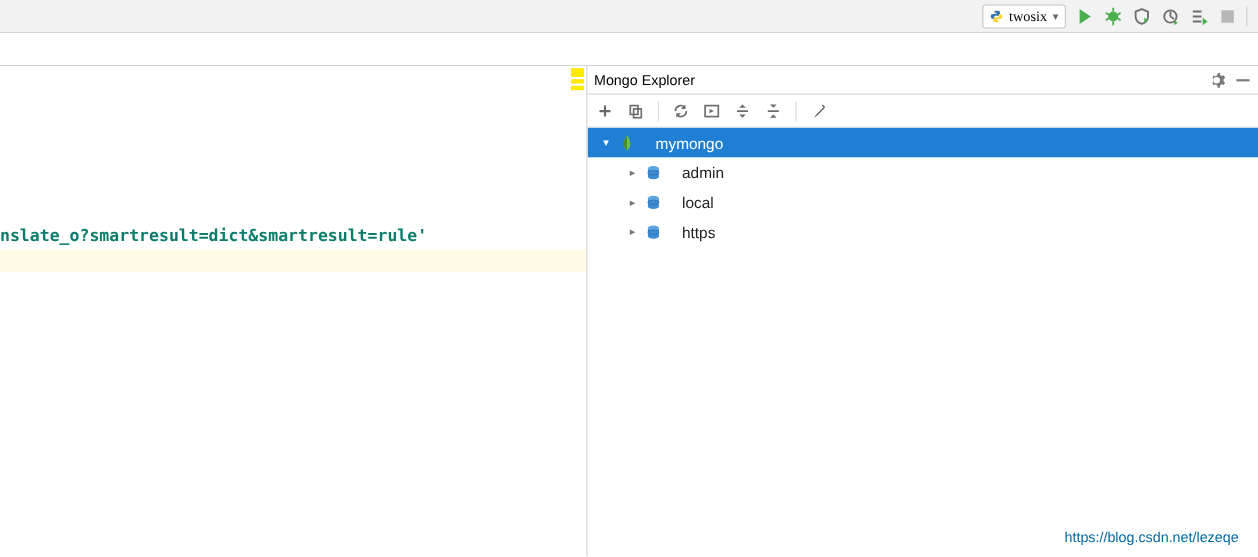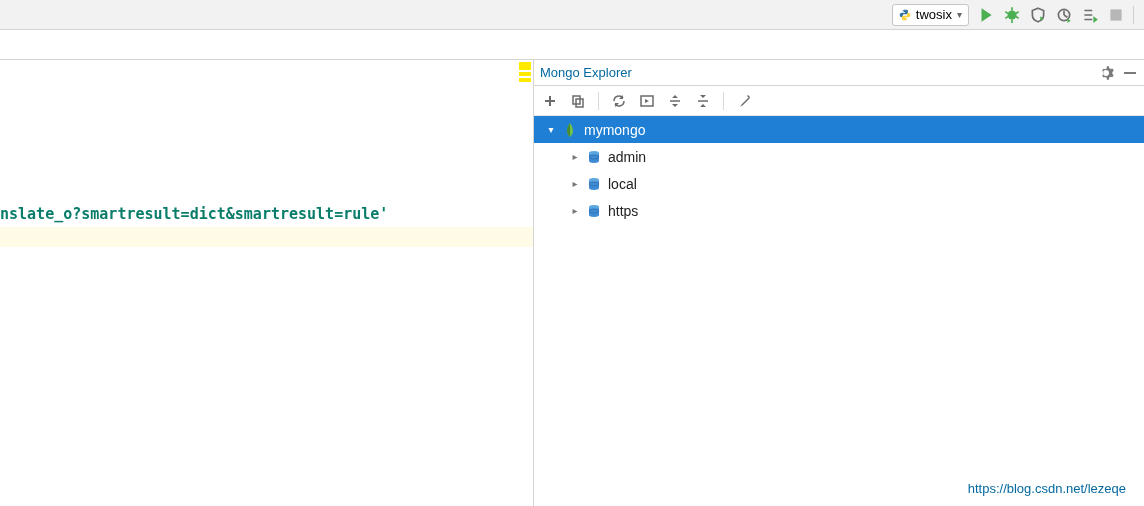--- a/index.html
+++ b/index.html
@@ -1,21 +1,21 @@
 <!DOCTYPE html>
 <html><head>
 <meta charset="utf-8">
 <style>
   *{box-sizing:border-box;margin:0;padding:0;}
   html,body{width:1144px;height:506px;font-family:"Segoe UI",Arial,sans-serif;font-size:13px;background:#fff;overflow:hidden;}
   .root{display:flex;flex-direction:column;width:100%;height:100%;}
 
   
   .top-toolbar{height:30px;background:#f2f2f2;border-bottom:1px solid #d4d4d4;display:flex;align-items:center;justify-content:flex-end;padding-right:10px;gap:8px;}
-  .run-config{height:22px;background:#fff;border:1px solid #c6c6c6;border-radius:3px;display:flex;align-items:center;padding:0 6px;gap:5px;cursor:pointer;}
+  .run-config{height:22px;background:#fff;border:1px solid #c6c6c6;border-radius:3px;display:flex;align-items:center;padding:0 6px;gap:5px;cursor:pointer;font-family:Liberation Serif, serif;}
   .run-config .py{width:12px;height:12px;display:inline-block;}
   .run-config .chev{font-size:10px;color:#666;}
   .tb-icon{width:18px;height:18px;display:flex;align-items:center;justify-content:center;cursor:pointer;}
   .sep-v{width:1px;height:18px;background:#cfcfcf;}
 
   
   .nav-bar{height:30px;background:#fff;border-bottom:1px solid #d4d4d4;}
 
   
   .split{flex:1;display:flex;min-height:0;}
@@ -25,38 +25,38 @@
   
   .gutter-marks{position:absolute;right:0;top:0;width:16px;}
   .mark{width:12px;height:8px;background:#ffea00;margin:2px;}
   .mark.sm{height:4px;}
   .code{position:absolute;left:0;top:145px;font-family:Consolas,monospace;font-size:15px;font-weight:bold;color:#0a7d6a;white-space:pre;}
   .hl-band{position:absolute;left:0;top:167px;height:20px;width:100%;background:#fffbe6;}
 
   
   .panel-title{height:26px;display:flex;align-items:center;padding:0 6px;justify-content:space-between;border-bottom:1px solid #d4d4d4;}
   .panel-title .left{display:flex;align-items:center;gap:2px;}
-  .panel-title .txt{font-size:13px;color:#0369a1;}
+  .panel-title .txt{font-size:13px;color:#000000;}
   .panel-title .right{display:flex;align-items:center;gap:8px;}
   .ico{width:16px;height:16px;display:flex;align-items:center;justify-content:center;color:#6e6e6e;cursor:pointer;}
 
   
   .panel-toolbar{height:30px;display:flex;align-items:center;padding:0 8px;gap:12px;border-bottom:1px solid #e8e8e8;}
   .panel-toolbar .ico{color:#6b6b6b;}
   .tb-sep{width:1px;height:18px;background:#d9d9d9;}
 
   
   .tree{flex:1;overflow:auto;font-size:14px;color:#222;padding-top:0;user-select:none;}
   .row{height:27px;display:flex;align-items:center;padding-left:10px;gap:4px;cursor:pointer;}
   .row.sel{background:#1f7fd4;color:#fff;}
   .row .arrow{width:14px;text-align:center;color:inherit;font-size:10px;}
   .row.sel .arrow{color:#fff;}
   .row .spacer{width:20px;}
   .row .db-ico{width:16px;height:16px;display:inline-block;}
-  .row .lbl{padding-left:2px;}
+  .row .lbl{padding-left:2px;margin-left:12px;}
 
   
   .wm{position:absolute;right:18px;bottom:10px;color:#0369a1;font-size:13px;pointer-events:none;}
 
   svg{display:block;}
 </style>
 </head>
 <body>
 
 <div class="root">

